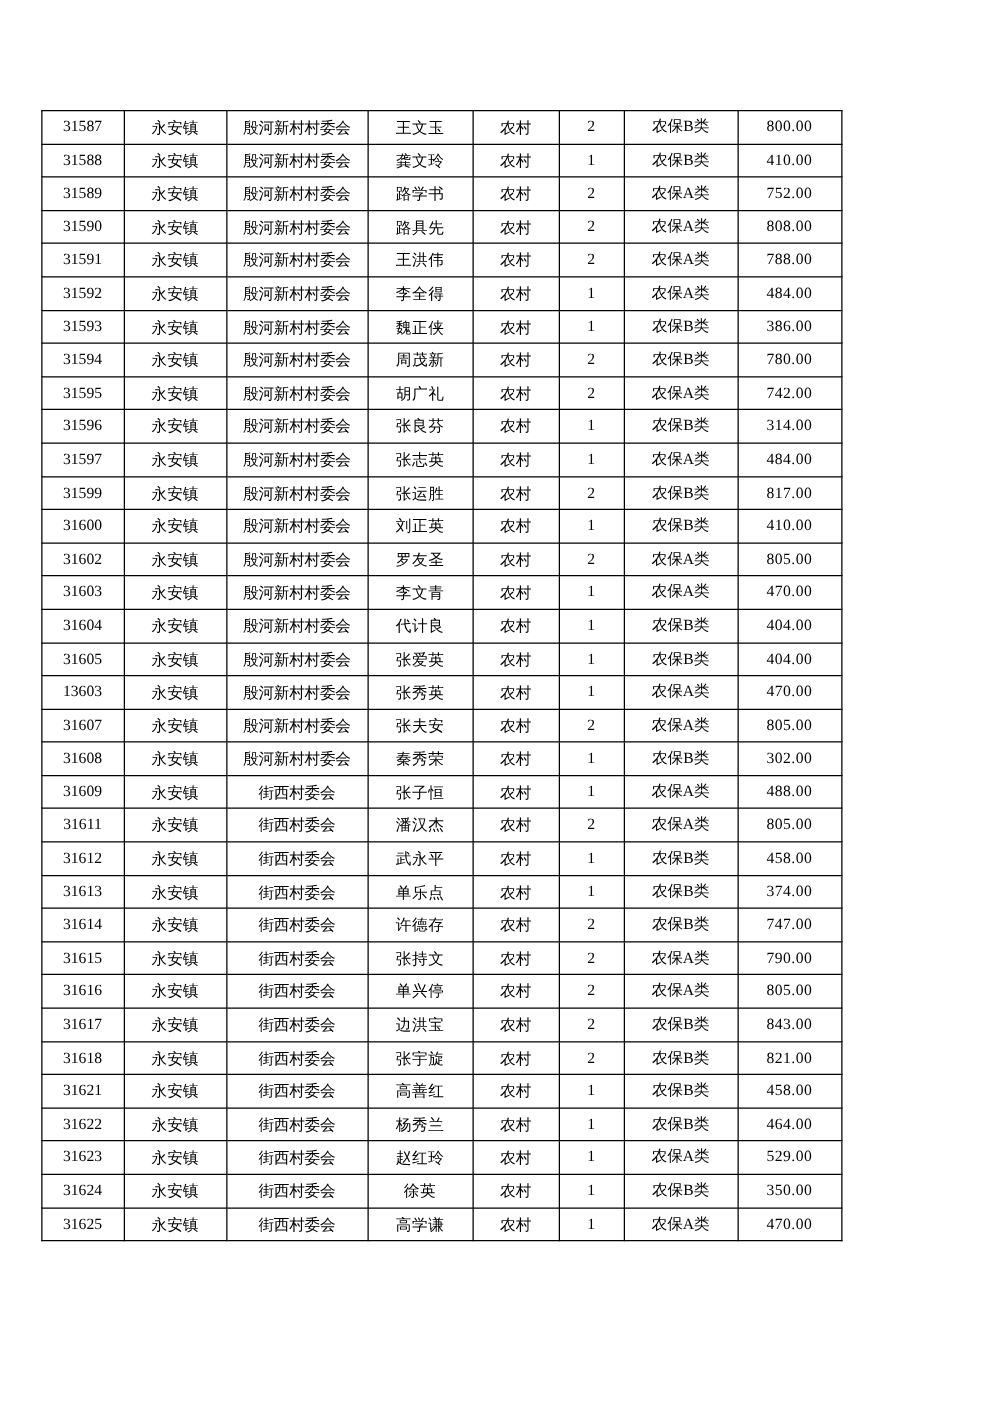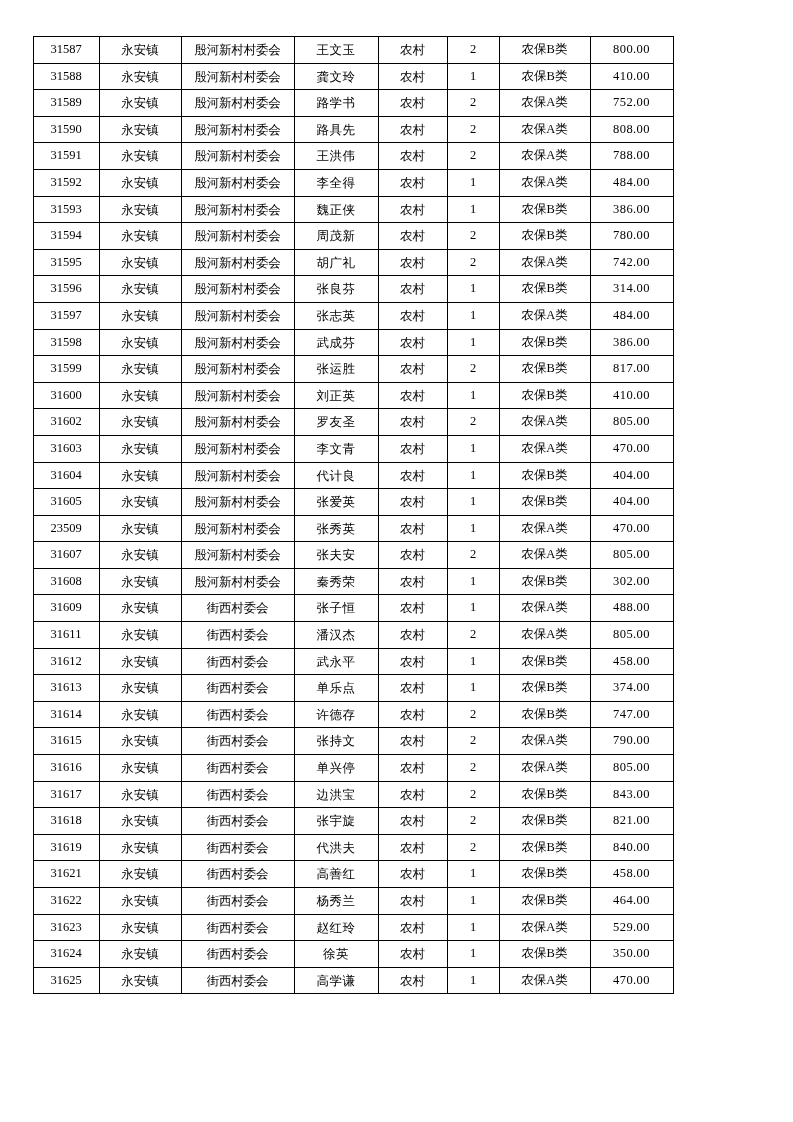--- a/index.html
+++ b/index.html
@@ -11,21 +11,21 @@
     width: 793px;
     height: 1122px;
     font-family: "Liberation Serif", "DejaVu Serif", serif;
     color: #000000;
   }
   .page {
     position: relative;
     width: 705px;
     height: 1122px;
     box-sizing: border-box;
-    padding: 36px 0 0 0;
+    padding: 88px 0 0 0;
   }
   .table-wrap {
     margin: 0 auto;
     width: 640px;
   }
   table.data {
     border-collapse: collapse;
     width: 640px;
     table-layout: fixed;
   }
@@ -198,30 +198,20 @@
             <td class="id">31597</td>
             <td class="cn">永安镇</td>
             <td class="vill">殷河新村村委会</td>
             <td class="name">张志英</td>
             <td class="cn">农村</td>
             <td class="lvl">1</td>
             <td class="cat">农保A类</td>
             <td class="amt">484.00</td>
           </tr>
           <tr>
-            <td class="id">31598</td>
-            <td class="cn">永安镇</td>
-            <td class="vill">殷河新村村委会</td>
-            <td class="name">武成芬</td>
-            <td class="cn">农村</td>
-            <td class="lvl">1</td>
-            <td class="cat">农保B类</td>
-            <td class="amt">386.00</td>
-          </tr>
-          <tr>
             <td class="id">31599</td>
             <td class="cn">永安镇</td>
             <td class="vill">殷河新村村委会</td>
             <td class="name">张运胜</td>
             <td class="cn">农村</td>
             <td class="lvl">2</td>
             <td class="cat">农保B类</td>
             <td class="amt">817.00</td>
           </tr>
           <tr>
@@ -268,21 +258,21 @@
             <td class="id">31605</td>
             <td class="cn">永安镇</td>
             <td class="vill">殷河新村村委会</td>
             <td class="name">张爱英</td>
             <td class="cn">农村</td>
             <td class="lvl">1</td>
             <td class="cat">农保B类</td>
             <td class="amt">404.00</td>
           </tr>
           <tr>
-            <td class="id">23509</td>
+            <td class="id">13603</td>
             <td class="cn">永安镇</td>
             <td class="vill">殷河新村村委会</td>
             <td class="name">张秀英</td>
             <td class="cn">农村</td>
             <td class="lvl">1</td>
             <td class="cat">农保A类</td>
             <td class="amt">470.00</td>
           </tr>
           <tr>
             <td class="id">31607</td>
@@ -386,30 +376,20 @@
           </tr>
           <tr>
             <td class="id">31618</td>
             <td class="cn">永安镇</td>
             <td class="vill">街西村委会</td>
             <td class="name">张宇旋</td>
             <td class="cn">农村</td>
             <td class="lvl">2</td>
             <td class="cat">农保B类</td>
             <td class="amt">821.00</td>
-          </tr>
-          <tr>
-            <td class="id">31619</td>
-            <td class="cn">永安镇</td>
-            <td class="vill">街西村委会</td>
-            <td class="name">代洪夫</td>
-            <td class="cn">农村</td>
-            <td class="lvl">2</td>
-            <td class="cat">农保B类</td>
-            <td class="amt">840.00</td>
           </tr>
           <tr>
             <td class="id">31621</td>
             <td class="cn">永安镇</td>
             <td class="vill">街西村委会</td>
             <td class="name">高善红</td>
             <td class="cn">农村</td>
             <td class="lvl">1</td>
             <td class="cat">农保B类</td>
             <td class="amt">458.00</td>

